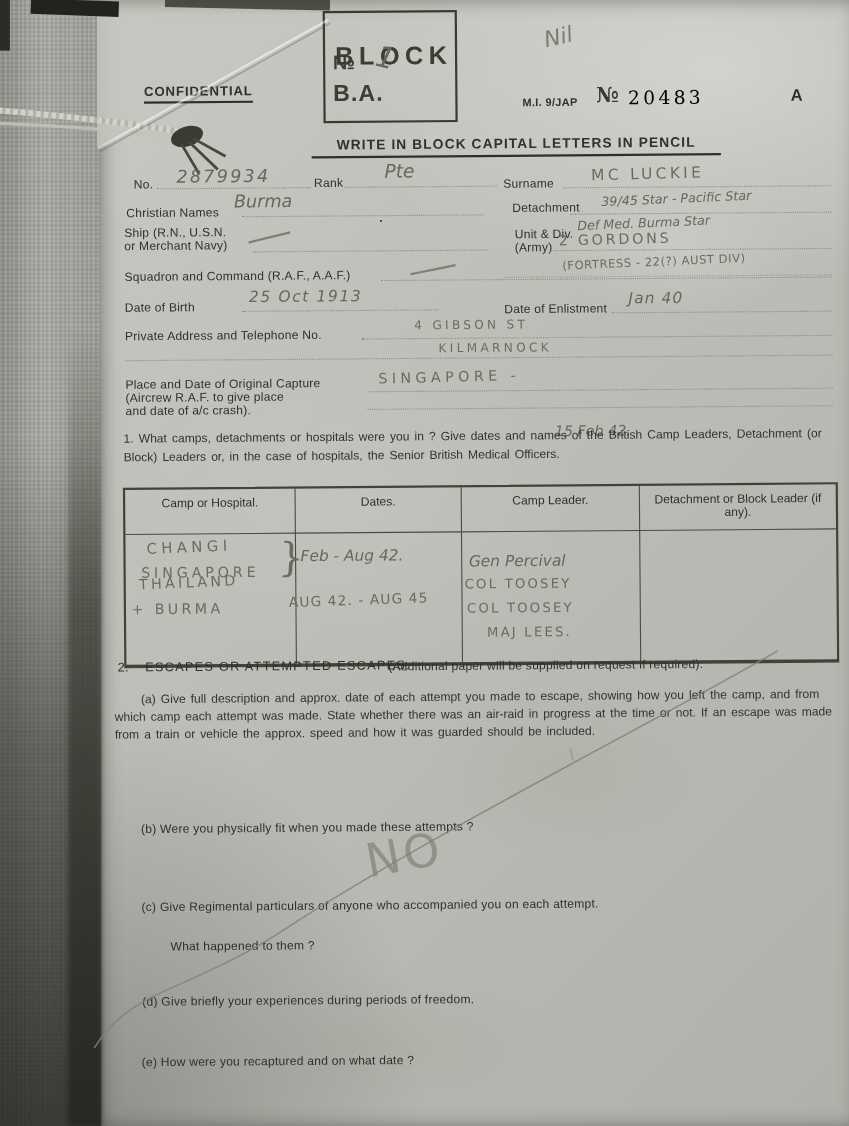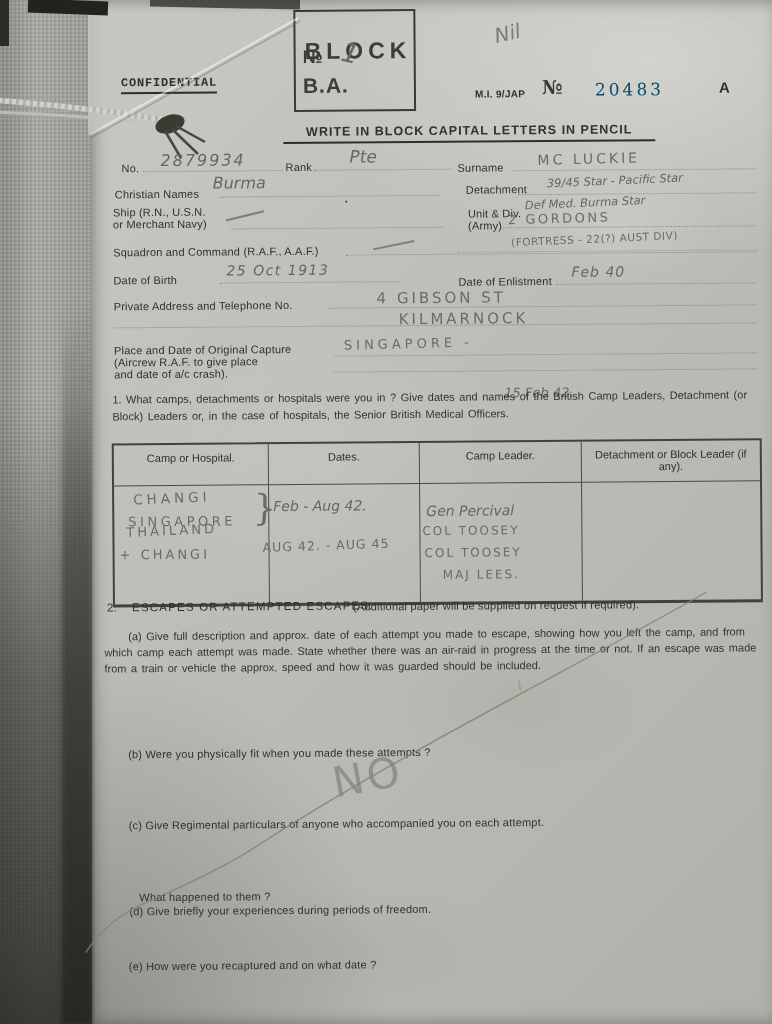--- a/index.html
+++ b/index.html
@@ -33,44 +33,44 @@
     background:#c6c6c0;clip-path:polygon(0 100%,100% 0,0 0);opacity:.85;}
   .blk{position:absolute;background:#22221e;}
   
   #content{position:absolute;left:0;top:0;width:772px;height:1024px;
     transform:rotate(-.45deg);transform-origin:420px 480px;}
   .lbl{font-size:11px;letter-spacing:.2px;color:#30302b;line-height:1.15;white-space:nowrap;}
   .para{font-size:11px;line-height:1.5;color:#33332e;word-spacing:1.5px;}
   .dl{border-bottom:1.5px dotted #8e8e85;height:0;}
   .hw{font-family:"DejaVu Sans",sans-serif;font-style:italic;color:#67675e;white-space:nowrap;}
   .hwc{font-family:"DejaVu Sans",sans-serif;color:#6b6b61;white-space:nowrap;}
-  #confidential{left:124px;top:74px;font-size:12px;font-weight:bold;letter-spacing:.8px;
-    border-bottom:2px solid #2e2e29;padding-bottom:2px;font-family:Liberation Mono, monospace;}
+  #confidential{left:134px;top:74px;font-size:12px;font-weight:bold;letter-spacing:.8px;
+    border-bottom:2px solid #2e2e29;padding-bottom:2px;}
   #stamp{left:297px;top:9px;width:118px;height:98px;border:2.5px solid #3a3a33;}
   #stamp .s1{position:absolute;left:9px;top:4px;font-size:23px;font-weight:bold;letter-spacing:5px;color:#3d3d36;margin-top:22px;}
   #stamp .s2{position:absolute;left:7px;top:35px;font-size:18px;font-weight:bold;color:#3d3d36;}
   #stamp .s2v{position:absolute;left:46px;top:26px;font-size:27px;transform:rotate(14deg);}
   #stamp .s3{position:absolute;left:7px;top:62px;font-size:21px;font-weight:bold;letter-spacing:1px;color:#3d3d36;}
   #nil{left:498px;top:22px;font-size:20px;transform:rotate(-12deg);opacity:.8;}
   #miref{left:478px;top:89px;font-size:10px;font-weight:bold;letter-spacing:.3px;}
   #bigno{left:545px;top:77px;font-family:"DejaVu Serif",serif;font-size:19px;font-weight:bold;color:#3a3a33;}
-  #serial{left:598px;top:81px;font-family:"DejaVu Serif",serif;font-size:17px;letter-spacing:3px;color:#0c4a6e;}
+  #serial{left:574px;top:81px;font-family:"DejaVu Serif",serif;font-size:17px;letter-spacing:3px;color:#000000;}
   #series{left:722px;top:81px;font-size:15px;font-weight:bold;}
   #title{left:286px;top:124px;width:372px;text-align:center;font-size:12.5px;font-weight:bold;
     letter-spacing:1px;border-bottom:2px solid #2f2f2a;padding-bottom:3px;white-space:nowrap;}
   
   #camps{position:absolute;left:112px;top:441px;width:646px;height:159px;
     border:2px solid #42423b;border-bottom-width:3px;
     display:grid;grid-template-columns:155px 151px 162px 1fr;grid-template-rows:41px 1fr;}
   #camps .th{border-right:1px solid #4b4b44;border-bottom:1px solid #4b4b44;
     font-size:11px;text-align:center;padding:7px 12px 0 12px;color:#30302b;}
   #camps .td{border-right:1px solid #4b4b44;}
   #camps .last{border-right:none;}
   
-  .h13{font-size:15px;letter-spacing:3px;}
+  .h13{font-size:11px;letter-spacing:3px;}
   svg.marks{position:absolute;left:0;top:0;pointer-events:none;}
 </style>
 </head>
 <body>
 
 <div id="screen">
 
   <div id="page">
     <div class="stain" style="left:300px;top:620px;width:260px;height:160px;background:radial-gradient(ellipse, rgba(125,125,112,.10), transparent 70%);"></div>
     <div class="stain" style="left:420px;top:170px;width:220px;height:120px;background:radial-gradient(ellipse, rgba(255,255,255,.14), transparent 70%);"></div>
@@ -141,21 +141,21 @@
     <div class="abs hwc" style="left:513px;top:234px;font-size:10.5px;letter-spacing:.5px;transform:rotate(-2deg);">(FORTRESS - 22(?) AUST DIV)</div>
 
     <div class="abs lbl" style="left:115px;top:244px;">Squadron and Command (R.A.F., A.A.F.)</div>
     <div class="abs dl" style="left:348px;top:254px;width:410px;"></div>
     <div class="abs dl" style="left:460px;top:252px;width:298px;opacity:.7;"></div>
 
     <div class="abs lbl" style="left:115px;top:272px;">Date of Birth</div>
     <div class="abs hw" style="left:228px;top:261px;font-size:14px;letter-spacing:1.5px;">25 Oct 1913</div>
     <div class="abs dl" style="left:222px;top:281px;width:178px;"></div>
     <div class="abs lbl" style="left:460px;top:276px;">Date of Enlistment</div>
-    <div class="abs hw" style="left:573px;top:265px;font-size:14px;letter-spacing:1px;">Feb 40</div>
+    <div class="abs hw" style="left:573px;top:265px;font-size:14px;letter-spacing:1px;">Jan 40</div>
     <div class="abs dl" style="left:558px;top:285px;width:200px;"></div>
 
     <div class="abs lbl" style="left:115px;top:298px;">Private Address and Telephone No.</div>
     <div class="abs hwc h13" style="left:378px;top:289px;">4 GIBSON ST</div>
     <div class="abs dl" style="left:330px;top:307px;width:428px;"></div>
     <div class="abs hwc h13" style="left:400px;top:310px;">KILMARNOCK</div>
     <div class="abs dl" style="left:115px;top:325px;width:643px;"></div>
 
     <div class="abs lbl" style="left:115px;top:342px;">Place and Date of Original Capture</div>
     <div class="abs lbl" style="left:115px;top:354px;">(Aircrew R.A.F. to give place</div>
@@ -177,37 +177,37 @@
       <div class="td"></div>
       <div class="td last"></div>
     </div>
 
     <div class="abs hwc" style="left:133px;top:488px;font-size:13.5px;letter-spacing:4px;transform:rotate(-2deg);">CHANGI</div>
     <div class="abs hwc" style="left:128px;top:512px;font-size:13px;letter-spacing:3.5px;">SINGAPORE</div>
     <div class="abs hwc" style="left:253px;top:486px;font-size:36px;font-family:'DejaVu Serif',serif;transform:rotate(3deg);">}</div>
     <div class="abs hw" style="left:273px;top:497px;font-size:14px;">Feb - Aug 42.</div>
     <div class="abs hw" style="left:426px;top:503px;font-size:14px;">Gen Percival</div>
     <div class="abs hwc" style="left:126px;top:521px;font-size:13px;letter-spacing:3px;transform:rotate(-2deg);">THAILAND</div>
-    <div class="abs hwc" style="left:119px;top:545px;font-size:13px;letter-spacing:3px;">+ CHANGI</div>
+    <div class="abs hwc" style="left:119px;top:545px;font-size:13px;letter-spacing:3px;">+ BURMA</div>
     <div class="abs hwc" style="left:262px;top:537px;font-size:12.5px;letter-spacing:1px;transform:rotate(-1.5deg);">AUG 42. - AUG 45</div>
     <div class="abs hwc" style="left:422px;top:524px;font-size:12px;letter-spacing:2px;">COL TOOSEY</div>
     <div class="abs hwc" style="left:424px;top:546px;font-size:12px;letter-spacing:2px;">COL TOOSEY</div>
     <div class="abs hwc" style="left:426px;top:568px;font-size:12px;letter-spacing:2px;margin-left:16px;">MAJ LEES.</div>
 
     <div class="abs lbl" style="left:106px;top:599px;font-size:11.5px;">2.</div>
     <div class="abs lbl" style="left:131px;top:599px;font-size:11.5px;letter-spacing:1.2px;">ESCAPES OR ATTEMPTED ESCAPES.</div>
     <div class="abs lbl" style="left:352px;top:600px;font-size:11px;">(Additional paper will be supplied on request if required).</div>
 
     <div class="abs para" style="left:103px;top:627px;width:660px;text-indent:24px;line-height:1.45;">(a)  Give full description and approx. date of each attempt you made to escape, showing how you left the camp, and from which camp each attempt was made.  State whether there was an air-raid in progress at the time or not.  If an escape was made from a train or vehicle the approx. speed and how it was guarded should be included.</div>
 
     <div class="abs lbl" style="left:126px;top:746px;">(b)  Were you physically fit when you made these attempts ?</div>
     <div class="abs hwc" style="left:330px;top:752px;font-size:42px;letter-spacing:3px;opacity:.5;transform:rotate(-10deg);">NO</div>
 
     <div class="abs lbl" style="left:126px;top:817px;">(c)  Give Regimental particulars of anyone who accompanied you on each attempt.</div>
-    <div class="abs lbl" style="left:136px;top:853px;margin-top:36px;">What happened to them ?</div>
+    <div class="abs lbl" style="left:152px;top:853px;">What happened to them ?</div>
     <div class="abs lbl" style="left:126px;top:903px;">(d)  Give briefly your experiences during periods of freedom.</div>
     <div class="abs lbl" style="left:125px;top:958px;">(e)  How were you recaptured and on what date ?</div>
 
     <svg class="marks" width="772" height="1024" viewBox="0 0 772 1024">
       <path d="M228,219 L266,210" stroke="#6e6e64" stroke-width="2" fill="none" opacity=".8"></path>
       <path d="M375,249 L416,241" stroke="#6e6e64" stroke-width="2" fill="none" opacity=".8"></path>
       <path d="M706,594 C575,668 400,752 252,846 C205,876 150,896 133,905 C110,917 95,930 82,950" stroke="#82827a" stroke-width="1.4" fill="none" opacity=".85"></path>
       <path d="M517,681 L519,692" stroke="#82827a" stroke-width="1.2" fill="none" opacity=".6"></path>
       <path d="M92,132 L302,17" stroke="rgba(255,255,255,.5)" stroke-width="2" fill="none"></path>
       <path d="M94,135 L304,20" stroke="rgba(90,90,82,.35)" stroke-width="1.5" fill="none"></path>

